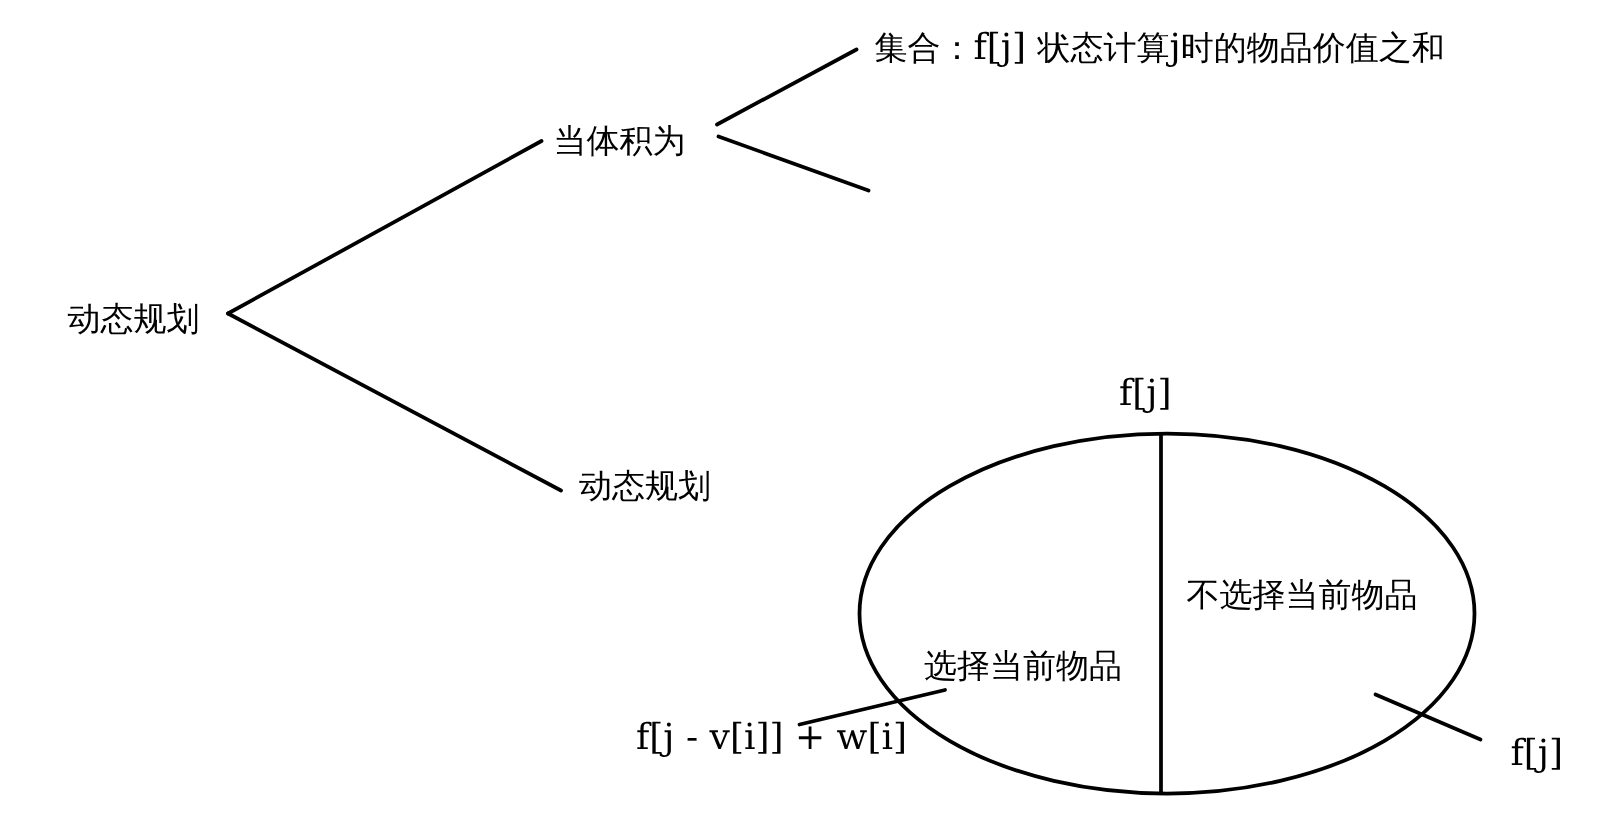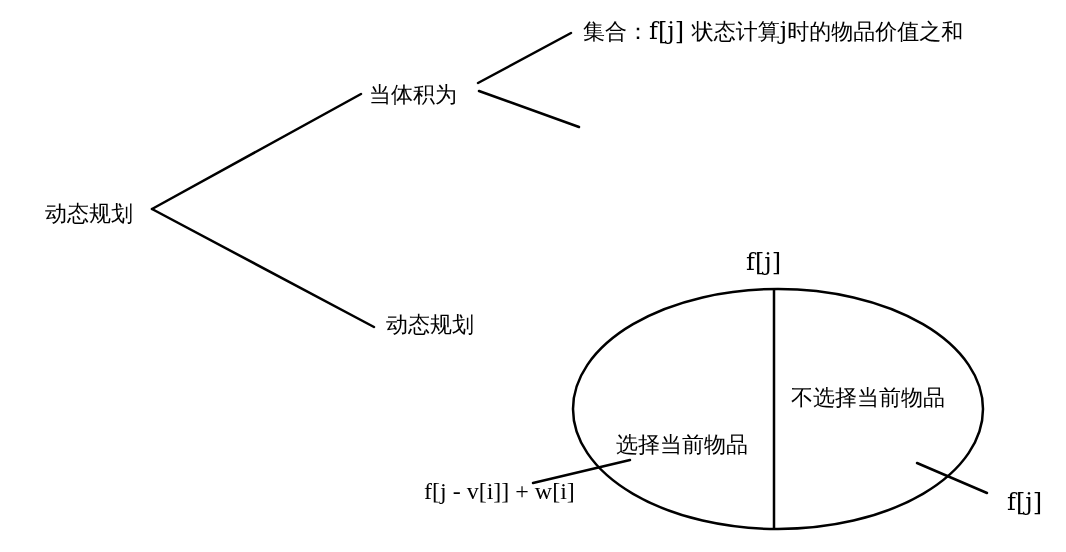--- a/index.html
+++ b/index.html
@@ -71,17 +71,17 @@
 
 
   <div class="txt" style="left:386px; top:312px;">动态规划</div>
 
   <div class="txt formula" style="left:746px; top:249px;">f[j]</div>
 
   <div class="txt" style="left:616px; top:384px;margin-top:48px;">选择当前物品</div>
 
   <div class="txt" style="left:791px; top:385px;text-align:right;">不选择当前物品</div>
 
-  <div class="txt formula" style="left:424px; top:478px;font-family:Liberation Serif, serif;">f[j - v[i]] + w[i]</div>
+  <div class="txt formula" style="left:424px; top:478px;">f[j - v[i]] + w[i]</div>
 
   <div class="txt formula" style="left:1007px; top:489px;">f[j]</div>
 
 </div>
 
 </body></html>

